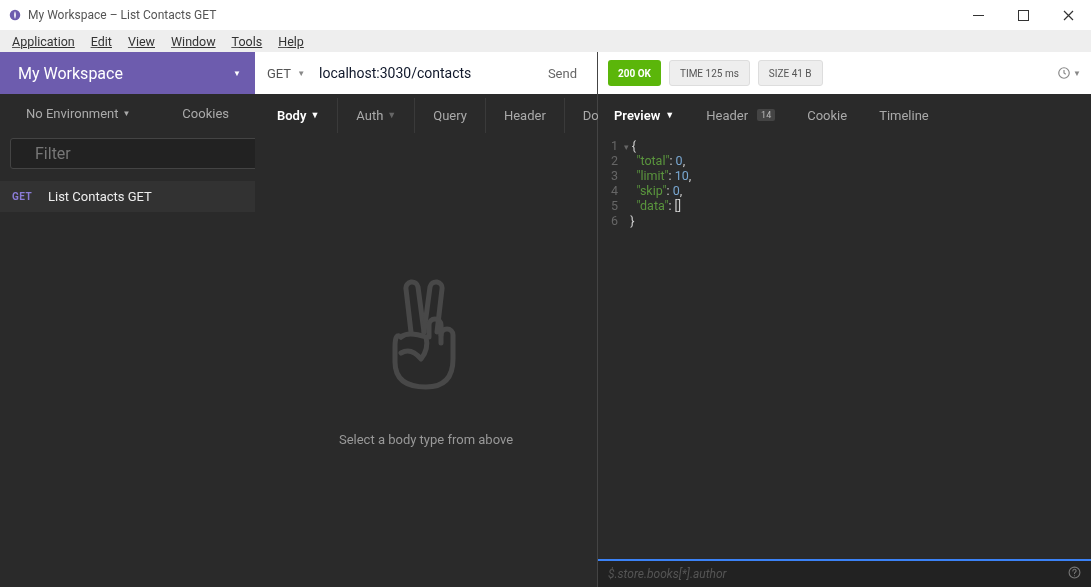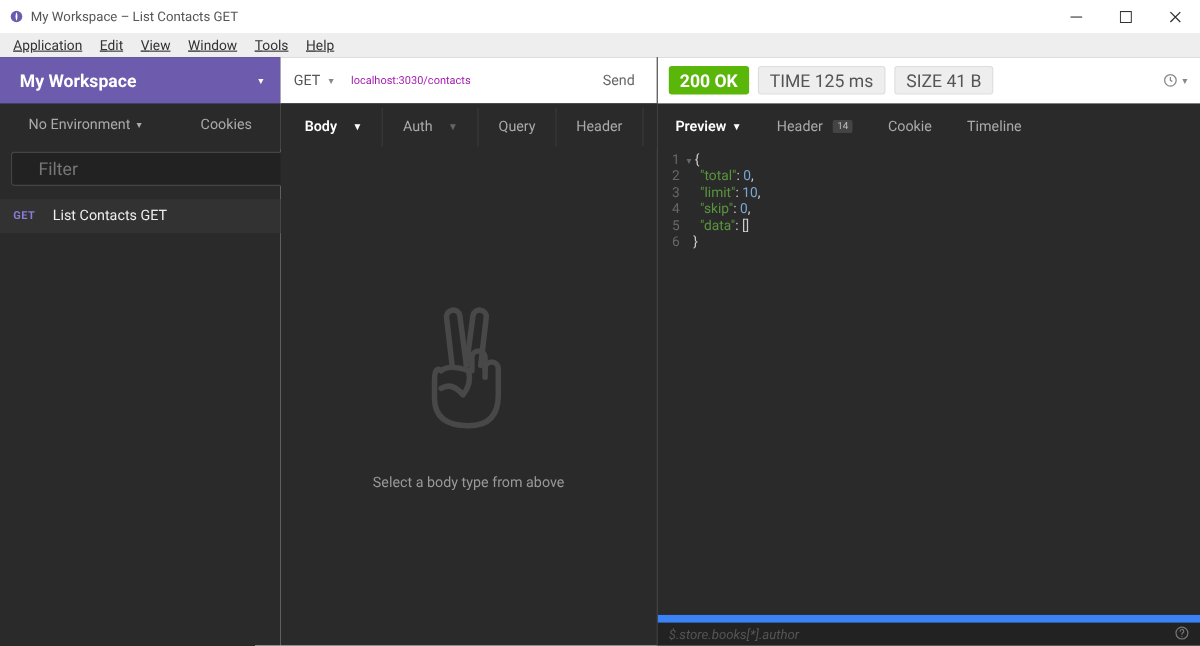--- a/index.html
+++ b/index.html
@@ -11,57 +11,57 @@
 .titlebar .winbtn { width: 45px; height: 30px; display: flex; align-items: center; justify-content: center; color: #555; font-size: 14px; cursor: pointer; }
 
 .menubar { height: 22px; background: #eee; display: flex; align-items: center; padding-left: 4px; font-size: 12.5px; color: #333; text-decoration: underline; }
 .menubar span { padding: 2px 8px; cursor: pointer; }
 .menubar span u { text-decoration-color: #555; }
 
 .body { flex: 1; display: flex; min-height: 0; }
 
 
 .sidebar { width: 255px; background: #2a2a2a; color: #ccc; display: flex; flex-direction: column; }
-.ws-header { height: 42px; background: #6d5cae; display: flex; align-items: center; padding: 0 14px 0 18px; color: #fff; font-size: 16px; font-weight: 700; cursor: pointer; }
+.ws-header { height: 42px; background: #6d5cae; display: flex; align-items: center; padding: 0 14px 0 18px; color: #fff; font-size: 16px; font-weight: 400; cursor: pointer; }
 .ws-header .spacer { flex: 1; }
 .env-row { height: 38px; display: flex; align-items: center; padding: 0 26px; color: #aaa; font-size: 13px; }
 .env-row .env-toggle { cursor: pointer; display: flex; align-items: center; gap: 4px; }
 .env-row .spacer { flex: 1; }
 .env-row .cookies { color: #aaa; cursor: pointer; }
 .filter-row { display: flex; align-items: center; padding: 6px 10px; gap: 8px; }
 .filter-row input { flex: 1; background: #222; border: 1px solid #444; color: #d946ef; padding: 5px 24px; font-size: 16px; border-radius: 3px; }
 .filter-row input::placeholder { color: #777; }
 .plus-btn { width: 28px; display: flex; align-items: center; justify-content: center; color: #aaa; cursor: pointer; font-size: 15px; gap: 0px; }
 .plus-btn .chev { font-size: 8px; margin-left: 1px; }
 .reqlist { padding-top: 6px; }
 .reqitem { display: flex; align-items: center; padding: 8px 12px; gap: 12px; background: #323232; cursor: pointer; }
 .reqitem .method { color: #8a7bd6; font-size: 10px; font-weight: 700; letter-spacing: 0.5px; width: 24px; }
 .reqitem .name { color: #eee; font-size: 13px; font-weight: 400; }
 
 
 .center { flex: 1; display: flex; flex-direction: column; background: #2a2a2a; min-width: 0; border-right: 1px solid #444; }
 .addr { height: 42px; background: #fff; display: flex; align-items: center; padding: 0 12px; gap: 8px; }
 .method-sel { color: #555; font-size: 13px; display: flex; align-items: center; gap: 6px; cursor: pointer; padding-right: 6px; }
-.url { flex: 1; color: #a21caf; font-size: 10px; border: none; outline: none; }
+.url { flex: 1; color: #0f172a; font-size: 14px; border: none; outline: none; }
 .send { color: #666; font-size: 13px; cursor: pointer; padding: 0 8px; }
 
 .reqtabs { height: 42px; background: #2a2a2a; display: flex; align-items: center; padding-left: 4px; color: #aaa; font-size: 13px; border-bottom: 0; }
-.reqtab { padding: 10px 18px; cursor: pointer; display: flex; align-items: center; gap: 14px; }
+.reqtab { padding: 10px 18px; cursor: pointer; display: flex; align-items: center; gap: 4px; }
 .reqtab.active { color: #fff; font-weight: 600; }
 .reqtab .caret { font-size: 9px; }
 .reqtab.with-sep { border-right: 1px solid #3a3a3a; }
 
 .center-body { flex: 1; display: flex; flex-direction: column; align-items: center; justify-content: center; color: #888; gap: 11px; }
 .center-body .icon { opacity: 0.5; margin-bottom: 20px; }
 .center-body .msg { color: #999; font-size: 13px; }
 
 
 .right { width: 493px; display: flex; flex-direction: column; background: #2a2a2a; min-width: 0; }
 .status-row { height: 42px; background: #fff; display: flex; align-items: center; padding: 0 10px; gap: 8px; }
-.badge { height: 26px; display: flex; align-items: center; padding: 0 10px; font-size: 16px; border-radius: 3px; }
+.badge { height: 26px; display: flex; align-items: center; padding: 0 10px; font-size: 10px; border-radius: 3px; }
 .badge.ok { background: #5bb60a; color: #fff; font-weight: 700; }
 .badge.grey { background: #eee; color: #555; border: 1px solid #ddd; }
 .status-row .spacer { flex: 1; }
 .history-icon { color: #888; cursor: pointer; display: flex; align-items: center; gap: 2px; font-size: 14px; }
 
 .resptabs { height: 42px; display: flex; align-items: center; color: #aaa; font-size: 13px; }
 .resptab { padding: 10px 16px; cursor: pointer; display: flex; align-items: center; gap: 5px; }
 .resptab.active { color: #fff; font-weight: 600; }
 .resptab .caret { font-size: 9px; }
 .resptab sup { background: #444; color: #bbb; font-size: 9px; padding: 1px 4px; border-radius: 2px; margin-left: 4px; vertical-align: 2px; }
@@ -70,21 +70,21 @@
 .gutter { width: 26px; text-align: right; color: #666; padding-right: 6px; user-select: none; }
 .gutter .gln { display: block; height: 15px; }
 .code { flex: 1; }
 .code .ln { display: block; height: 15px; white-space: pre; }
 .tok-brace { color: #ccc; }
 .tok-str { color: #5a953d; }
 .tok-punct { color: #ccc; }
 .tok-num { color: #79a7d1; }
 .ln .gfold { color: #666; font-size: 9px; }
 
-.footer { height: 28px; background: #222; display: flex; align-items: center; padding: 0 10px; color: #555; font-family: "Consolas", monospace; font-size: 12px; font-style: italic; border-top: 7px solid #3b82f6; }
+.footer { height: 28px; background: #222; display: flex; align-items: center; padding: 0 10px; color: #555; font-family: "Consolas", monospace; font-size: 12px; font-style: italic; border-top: 2px solid #3b82f6; }
 .footer .spacer { flex: 1; }
 .footer .help { color: #666; font-style: normal; font-size: 12px; cursor: pointer; }
 
 .caret-down { font-size: 8px; display: inline-block; }
 </style>
 </head>
 <body>
 
 <div class="titlebar">
   <span class="logo">

